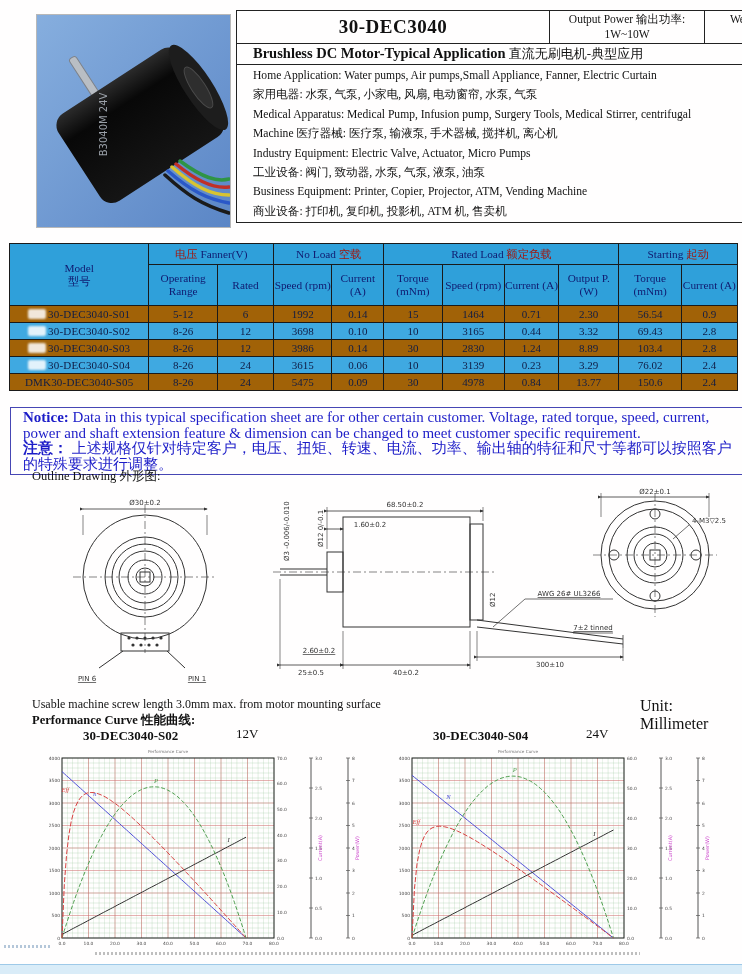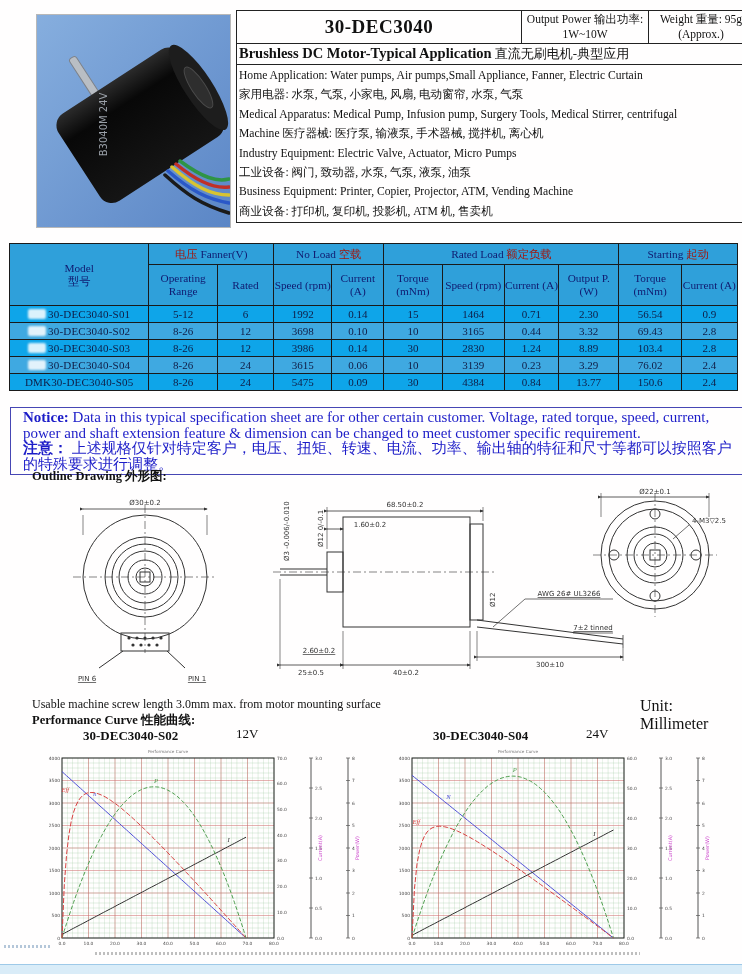--- a/index.html
+++ b/index.html
@@ -5,55 +5,55 @@
   html,body{margin:0;padding:0;background:#ffffff;}
   .page{position:relative;width:742px;height:974px;background:#fffefe;overflow:hidden;
         font-family:"Liberation Serif", serif;color:#111;}
 
   
   .photo{position:absolute;left:36px;top:14px;width:193px;height:212px;border:1px solid #b8b8b8;}
   .photo svg{display:block;}
 
   
   .head-table{position:absolute;left:236px;top:10px;width:502px;border-collapse:collapse;table-layout:fixed;}
-  .head-table td{border:1.5px solid #222;vertical-align:middle;padding:1px 2px;}
+  .head-table td{border:1.5px solid #222;vertical-align:middle;padding:1px 16px;}
   .ht-title{width:280px;text-align:center;font-size:19px;font-weight:bold;letter-spacing:.5px;}
   .ht-power{width:122px;text-align:center;font-size:11.5px;line-height:15px;margin-top:36px;}
   .ht-weight{width:100px;text-align:center;font-size:11.5px;line-height:15px;}
   .ht-section{font-size:13px;padding:3px 8px;}
   .ht-section b{font-size:14.5px;}
   .ht-apps{padding:2px 8px 4px 8px;}
   .app-line{font-size:11.6px;line-height:19.4px;white-space:nowrap;overflow:hidden;}
 
   
   .spec-table{position:absolute;left:9px;top:243px;width:729px;border-collapse:collapse;table-layout:fixed;}
   .spec-table th,.spec-table td{border:1px solid #1a1a1a;text-align:center;padding:0;}
   .spec-table th{background:#2fa0da;color:#101a70;font-weight:normal;font-size:11.3px;line-height:13px;}
   .spec-table th .cn{color:#a01810;}
   .gh th{height:20px;}
   .sh th{height:40px;}
   .model-h{font-size:11.5px;line-height:15px;}
   .spec-table td{font-size:11px;color:#101c45;height:16px;}
-  .spec-table tr.light td{background:#0ea5e9;}
+  .spec-table tr.light td{background:#a16207;}
   .spec-table tr.dark td{background:#3fa9e1;}
   .model-cell{font-size:10px;letter-spacing:.2px;white-space:nowrap;}
   .blur-chip{display:inline-block;width:18px;height:10px;background:rgba(255,255,255,.85);
              border-radius:2px;margin-right:2px;vertical-align:-1px;filter:blur(1.2px);}
 
   
   .characteristic{position:absolute;left:10px;top:386px;width:726px;font-size:11.6px;line-height:16px;}
   .characteristic b{font-size:13.5px;}
 
   
   .notice{position:absolute;left:10px;top:407px;width:712px;border:1.5px solid #4646b4;
           padding:2px 12px;color:#1c1cc8;font-size:15px;line-height:15.5px;}
   .notice b{font-weight:bold;}
 
   
-  .outline-title{position:absolute;left:32px;top:468px;font-size:12.5px;font-weight:bold;}
+  .outline-title{position:absolute;left:32px;top:468px;font-size:12.5px;font-weight:normal;}
   .drawing{position:absolute;left:25px;top:487px;width:712px;height:210px;}
   .drawing svg{display:block;}
   .dwg-t{font-family:"DejaVu Sans", sans-serif;font-size:7px;fill:#333;}
 
   
   .usable-note{position:absolute;left:32px;top:697px;font-size:12px;}
   .unit-note{position:absolute;left:640px;top:697px;font-size:16px;}
   .perf-title{position:absolute;left:32px;top:712px;font-size:12.5px;font-weight:bold;}
 
   .chart-block{position:absolute;width:344px;}
@@ -236,21 +236,21 @@
           <td>76.02</td>
           <td>2.4</td>
         </tr>
         <tr class="light">
           <td class="model-cell">DMK30-DEC3040-S05</td>
           <td>8-26</td>
           <td>24</td>
           <td>5475</td>
           <td>0.09</td>
           <td>30</td>
-          <td>4384</td>
+          <td>4978</td>
           <td>0.84</td>
           <td>13.77</td>
           <td>150.6</td>
           <td>2.4</td>
         </tr>
       </tbody>
   </table>
 
 
   <div class="notice">

